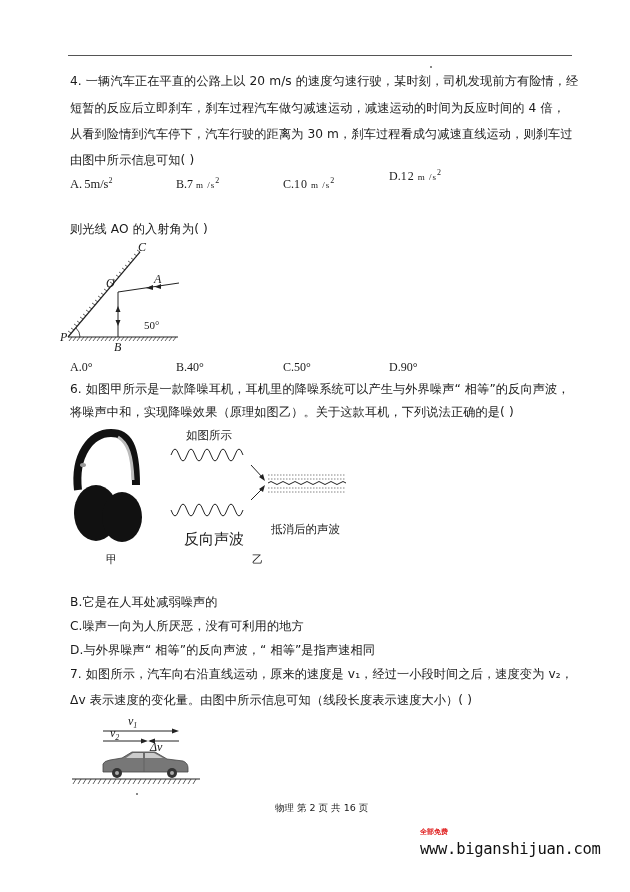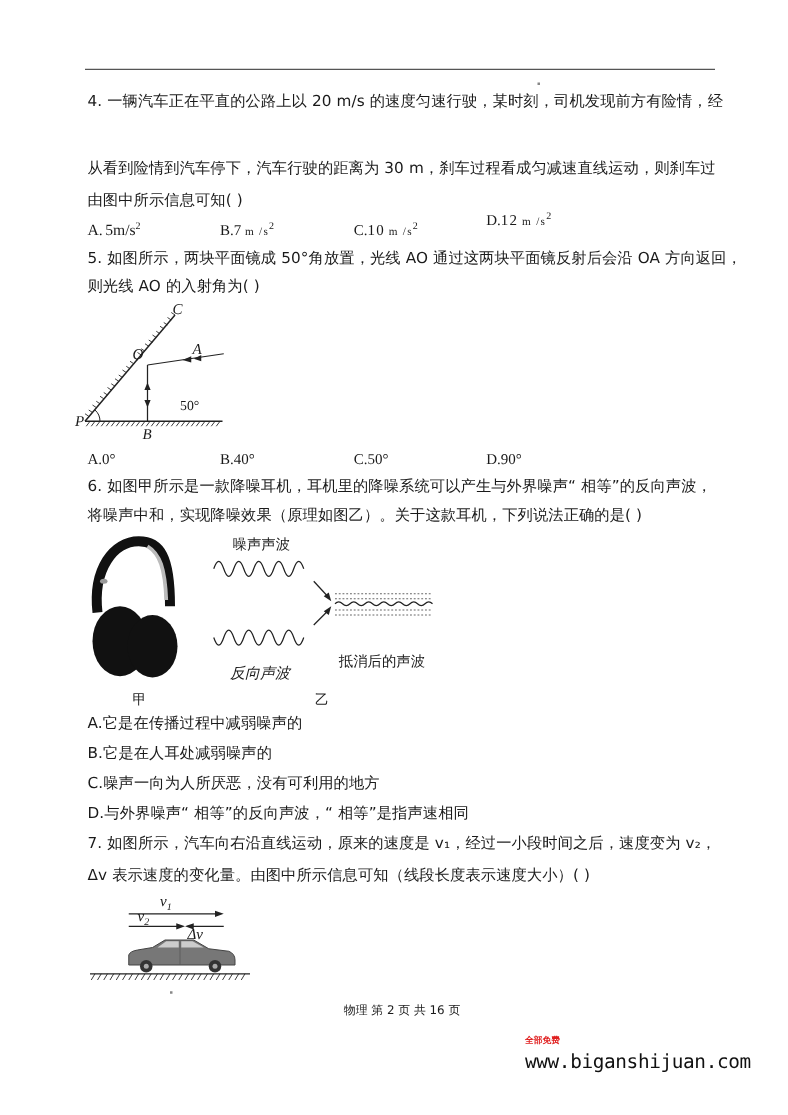--- a/index.html
+++ b/index.html
@@ -22,37 +22,37 @@
 </style>
 </head>
 <body>
 
 <div class="page">
 
   <div class="hr"></div>
   <div class="dot" style="left:430px;top:66px;"></div>
 
   <div class="line" style="top:73px;">4. 一辆汽车正在平直的公路上以 20 m/s 的速度匀速行驶，某时刻，司机发现前方有险情，经</div>
+  <div class="line" style="top:100px;">短暂的反应后立即刹车，刹车过程汽车做匀减速运动，减速运动的时间为反应时间的 4 倍，</div>
   <div class="line" style="top:126px;">从看到险情到汽车停下，汽车行驶的距离为 30 m，刹车过程看成匀减速直线运动，则刹车过</div>
   <div class="line" style="top:152px;">由图中所示信息可知(   )</div>
 
   <div class="opt" style="left:70px;top:173px;font-size:12.5px;">
     <span>A.</span><span style="margin-left:2px;">5</span><span>m/s</span><sup>2</sup>
   </div>
   <div class="opt" style="left:176px;top:173px;">
     <span>B.</span><span>7</span> <span style="font-size:9px;letter-spacing:1px;">m /s</span><sup>2</sup>
   </div>
   <div class="opt" style="left:283px;top:173px;">
     <span>C.</span><span style="letter-spacing:1px;">10</span> <span style="font-size:9px;letter-spacing:1px;">m /s</span><sup>2</sup>
   </div>
   <div class="opt" style="left:389px;top:165px;">
     <span>D.</span><span style="letter-spacing:1px;">12</span> <span style="font-size:9px;letter-spacing:1px;">m /s</span><sup>2</sup>
   </div>
 
-  <div class="line" style="top:198px;">5. 如图所示，两块平面镜成 50°角放置，光线 AO 通过这两块平面镜反射后会沿 OA 方向返回，</div>
   <div class="line" style="top:221px;">则光线 AO 的入射角为(   )</div>
 
   <div class="fig" style="left:66px;top:240px;width:125px;height:118px;">
     <svg width="125" height="118" viewBox="0 0 125 118">
       <defs>
         <pattern id="hatch1" width="3" height="6" patternUnits="userSpaceOnUse" patternTransform="rotate(20)">
           <line x1="0" y1="0" x2="0" y2="6" stroke="#222" stroke-width="0.8"></line>
         </pattern>
       </defs>
 
@@ -162,28 +162,27 @@
       <polygon points="199,60 193,64 197,67" fill="#222"></polygon>
 
       <g stroke="#666" stroke-width="0.8" stroke-dasharray="1.5,1.5" fill="none">
         <line x1="202" y1="50" x2="280" y2="50"></line>
         <line x1="202" y1="54" x2="280" y2="54"></line>
         <line x1="202" y1="63" x2="280" y2="63"></line>
         <line x1="202" y1="67" x2="280" y2="67"></line>
       </g>
       <path d="M 202 58 q 3 -3 6 0 q 3 3 6 0 q 3 -3 6 0 q 3 3 6 0 q 3 -3 6 0 q 3 3 6 0 q 3 -3 6 0 q 3 3 6 0 q 3 -3 6 0 q 3 3 6 0 q 3 -3 6 0 q 3 3 6 0 q 3 -3 6 0" fill="none" stroke="#222" stroke-width="1"></path>
     </svg>
-    <span class="fig-label" style="left:120px;top:3px;font-size:11.5px;">噪声声波</span>
-    <span class="fig-label" style="left:118px;top:105px;font-size:12px;font-style:italic;">反向声波</span>
+    <span class="fig-label" style="left:120px;top:3px;font-size:11.5px;">如图所示</span>
+    <span class="fig-label" style="left:118px;top:105px;font-size:15px;">反向声波</span>
     <span class="fig-label" style="left:205px;top:77px;font-size:11.5px;margin-top:20px;">抵消后的声波</span>
     <span class="fig-label" style="left:40px;top:127px;font-size:11px;">甲</span>
     <span class="fig-label" style="left:186px;top:127px;font-size:11px;">乙</span>
   </div>
 
-  <div class="line" style="top:570px;">A.它是在传播过程中减弱噪声的</div>
   <div class="line" style="top:594px;">B.它是在人耳处减弱噪声的</div>
   <div class="line" style="top:618px;">C.噪声一向为人所厌恶，没有可利用的地方</div>
   <div class="line" style="top:642px;">D.与外界噪声“ 相等”的反向声波，“ 相等”是指声速相同</div>
 
   <div class="line" style="top:666px;">7. 如图所示，汽车向右沿直线运动，原来的速度是 v₁，经过一小段时间之后，速度变为 v₂，</div>
   <div class="line" style="top:692px;">Δv 表示速度的变化量。由图中所示信息可知（线段长度表示速度大小）(   )</div>
 
   <div class="fig" style="left:70px;top:712px;width:140px;height:80px;">
     <svg width="140" height="80" viewBox="0 0 140 80">
 

